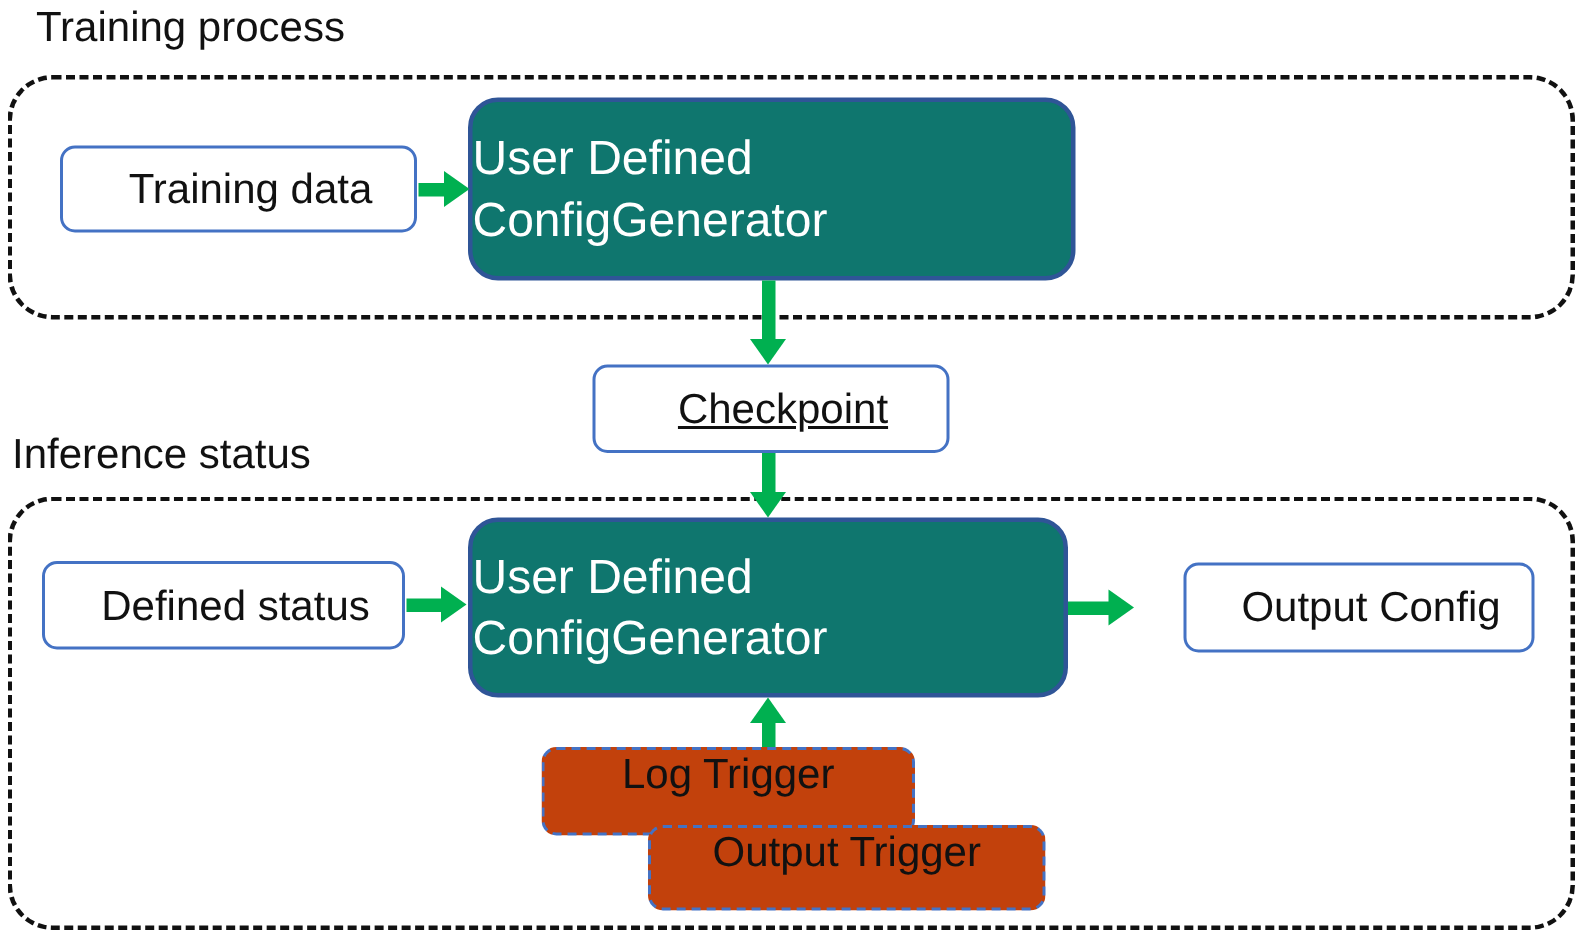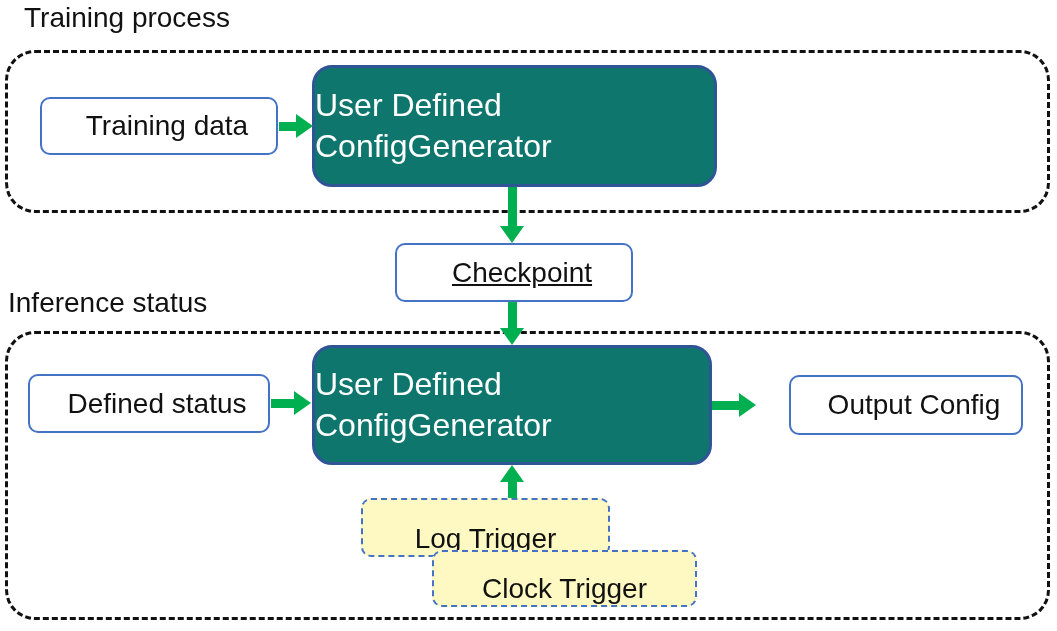--- a/index.html
+++ b/index.html
@@ -13,22 +13,22 @@
   .dashed-container{
     position:absolute;border:3px dashed #111;border-radius:30px;
     box-sizing:border-box;background:transparent;
   }
   .io-box{
     position:absolute;background:#fff;border:2px solid #4472C4;border-radius:10px;
     box-sizing:border-box;display:flex;align-items:center;justify-content:center;
     font-size:28px;color:#111;padding-left:16px;
   }
   .trigger-box{
-    position:absolute;background:#fef9c3;border:2px dashed #4472C4;border-radius:10px;
-    box-sizing:border-box;display:flex;align-items:flex-end;justify-content:center;
+    position:absolute;background:#c2410c;border:2px dashed #4472C4;border-radius:10px;
+    box-sizing:border-box;display:flex;align-items:flex-start;justify-content:center;
     font-size:28px;color:#111;
   }
   .generator-box{
     position:absolute;background:#0f766e;border:3px solid #2F5597;border-radius:20px;
     box-sizing:border-box;display:flex;flex-direction:column;align-items:flex-start;justify-content:center;
     color:#fff;font-size:32px;line-height:41px;text-align:center;
   }
   .shaft{position:absolute;background:#00B050;}
   .ah-right{position:absolute;width:0;height:0;
     border-top:12px solid transparent;border-bottom:12px solid transparent;
@@ -108,16 +108,16 @@
   <div>
     <div class="ah-up z3" style="left:500px;top:465px;"></div>
     <div class="shaft z3" style="left:508px;top:481px;width:9px;height:17px;"></div>
   </div>
 
   <div class="trigger-box z2" style="left:361px;top:498px;width:249px;height:59px;">
     <span>Log Trigger</span>
   </div>
 
   <div class="trigger-box z4" style="left:432px;top:550px;width:265px;height:57px;">
-    <span>Clock Trigger</span>
+    <span>Output Trigger</span>
   </div>
 
 </div>
 
 </body></html>

